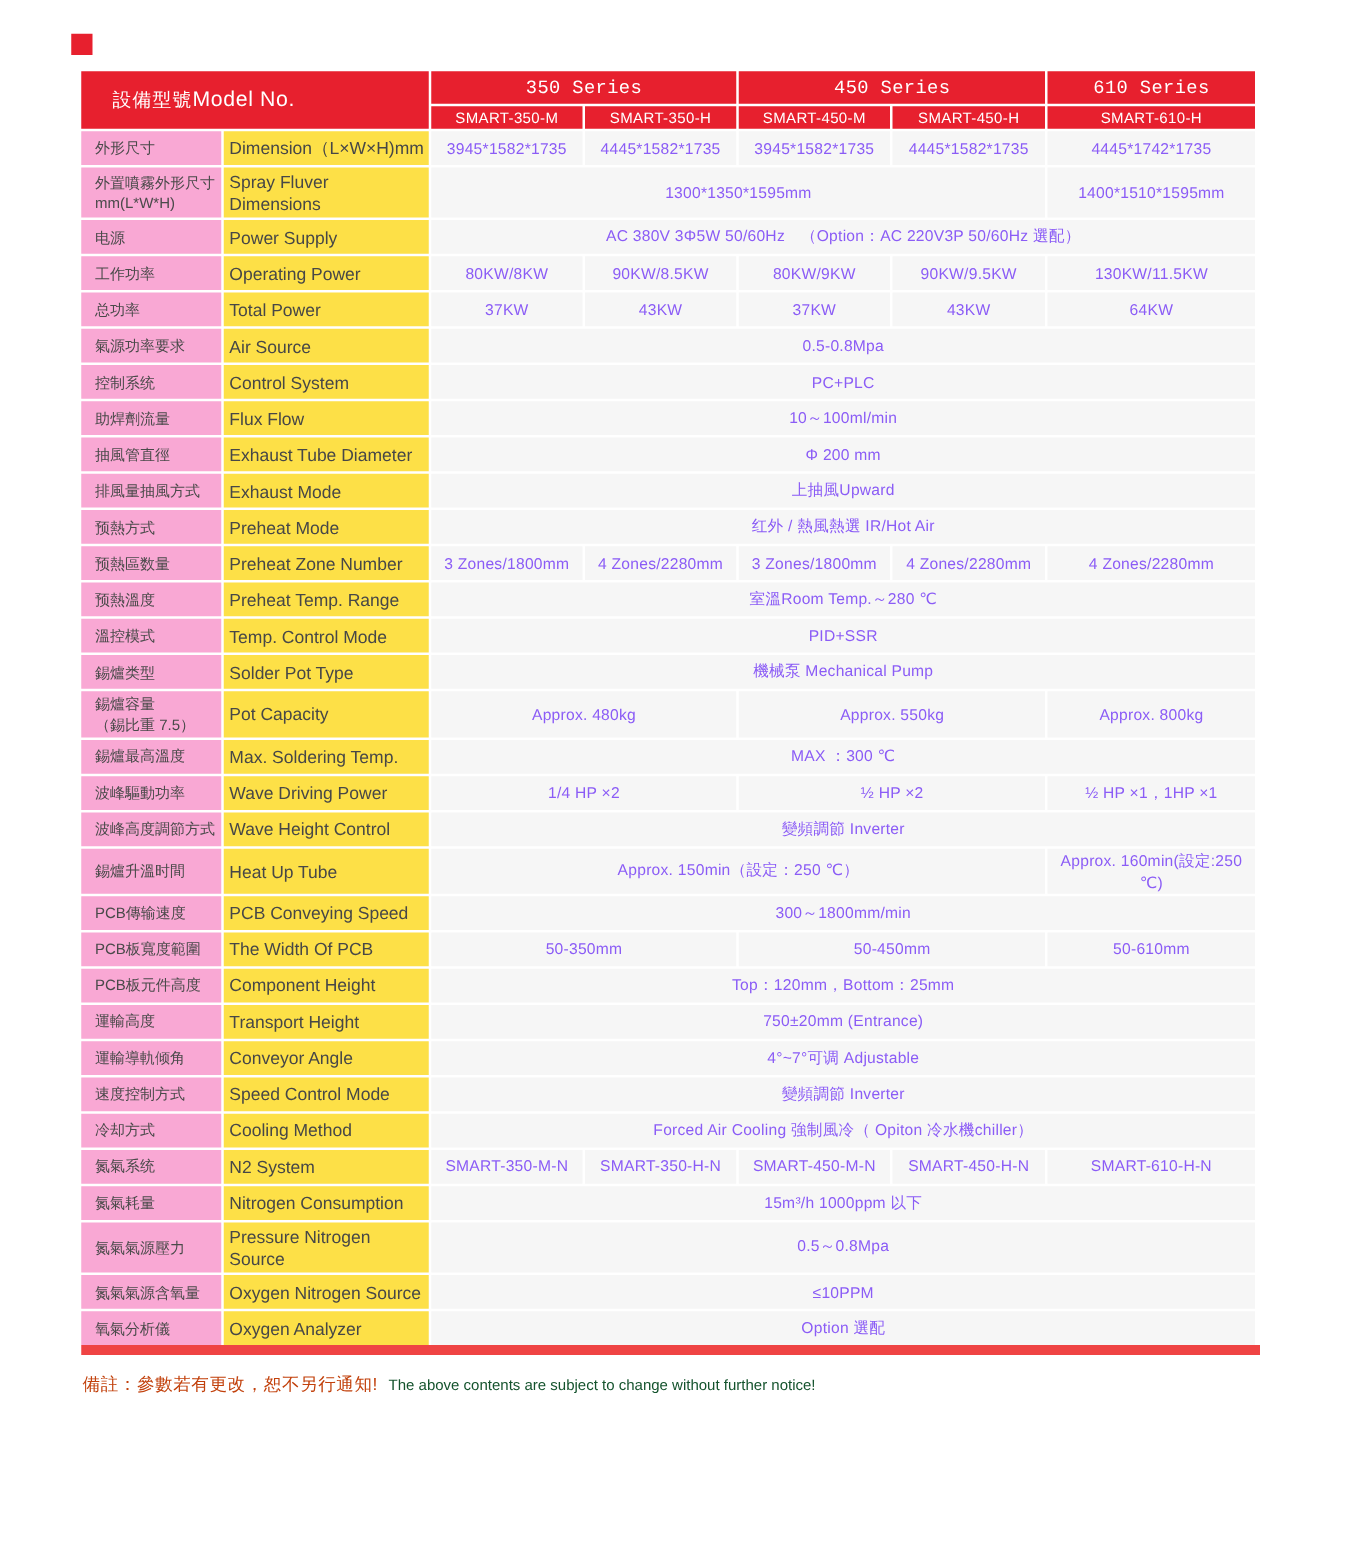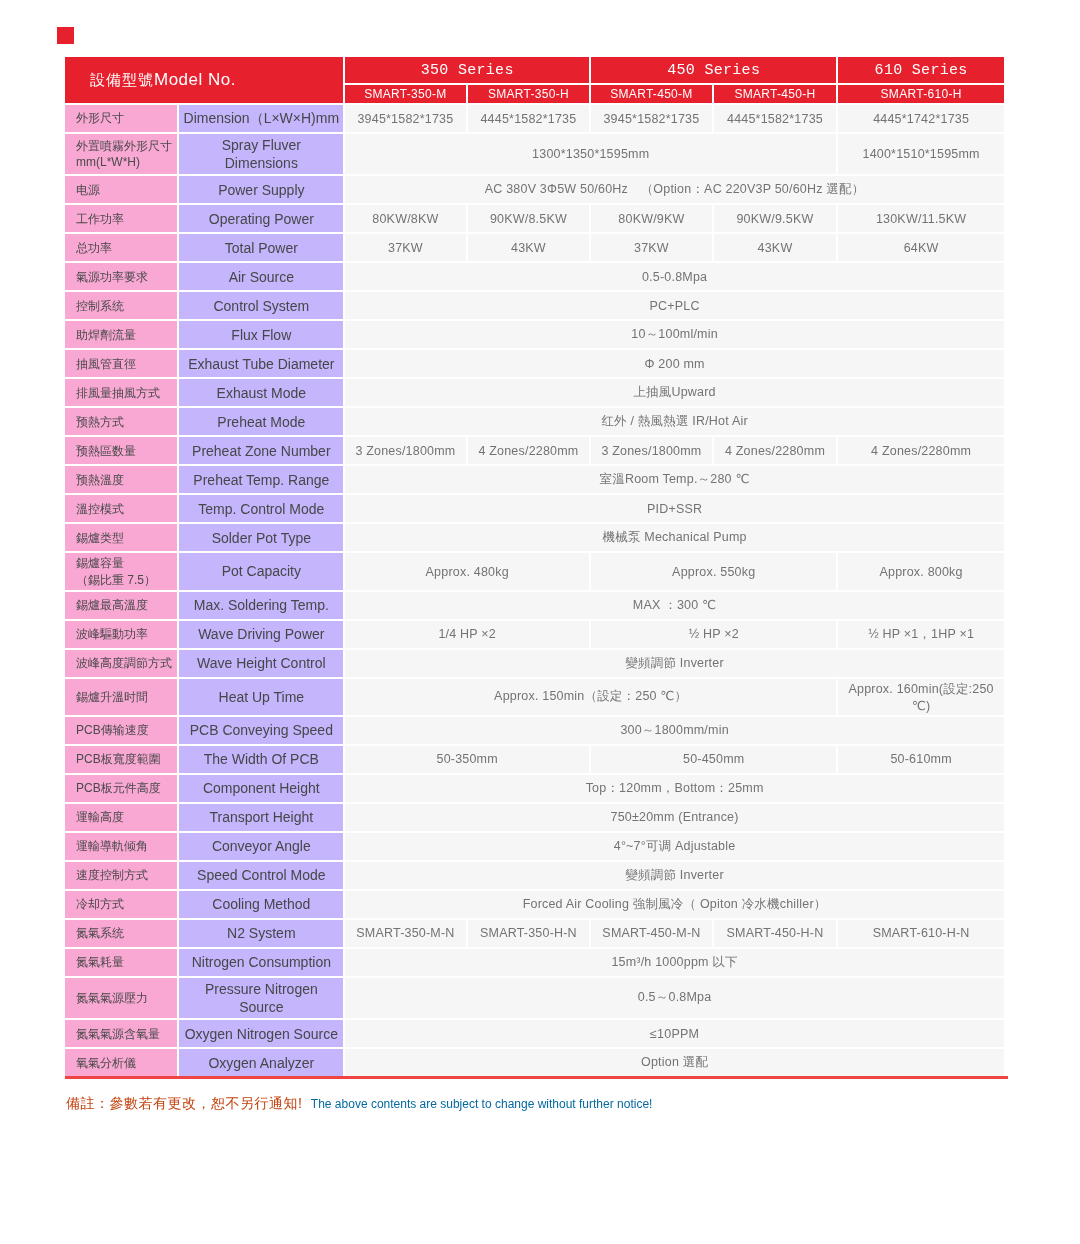--- a/index.html
+++ b/index.html
@@ -7,45 +7,45 @@
   body {
     width:1080px; height:1244px; background:#ffffff;
     font-family:"Liberation Sans","DejaVu Sans",sans-serif;
     -webkit-font-smoothing:antialiased;
   }
   .page-header { display:flex; align-items:flex-start; margin:20px 0 0 57px; }
   .bullet { width:17px; height:17px; background:#e7202e; margin:7px 27px 0 0; flex:none; }
   .title-zh { font-size:24px; font-weight:600; letter-spacing:4px; color:#151515; line-height:1.25; }
   .title-en { font-size:15px; color:#2b2b2b; margin-top:5px; letter-spacing:0.3px; }
 
-  .table-wrap { margin:13px 0 0 65px; width:943px; border-bottom:3px solid #ef4444; }
+  .table-wrap { margin:13px 0 0 65px; width:943px; border-bottom:8px solid #ef4444; }
   table.spec { border-collapse:separate; border-spacing:2px; table-layout:fixed; width:943px; margin:-2px; }
   th, td { font-weight:normal; padding:2px 4px; vertical-align:middle; }
   thead th { background:#e7202e; color:#ffffff; }
   th.corner { text-align:left; }
   .corner-inner { display:flex; align-items:center; padding-left:21px; }
   .corner-zh { font-size:15px; letter-spacing:1px; }
   .corner-en { font-size:17px; letter-spacing:0.5px; }
   th.series-th { font-size:15px; height:26px; letter-spacing:0.3px;font-family:Liberation Mono, monospace; }
   th.model-th { font-size:12px; height:15px; letter-spacing:0.3px;margin-top:32px; }
   tbody th.lzh {
     background:#f9a8d4; text-align:left; padding-left:11px;
     font-size:12px; color:#4a4a4a; white-space:pre-line; height:27px; line-height:1.35;
   }
   tbody th.len {
-    background:#c4b5fd; text-align:center; 
+    background:#fde047; text-align:left; 
     font-size:14px; color:#474747; white-space:pre-line; line-height:1.3;
   }
   tbody td {
-    background:#f6f6f6; text-align:center; font-size:12.5px; color:#737373;
+    background:#f6f6f6; text-align:center; font-size:12.5px; color:#8b5cf6;
     letter-spacing:0.2px;
   }
   .note { margin:15px 0 0 66px; }
   .note-zh { font-size:14px; color:#c2410c; letter-spacing:0.5px; }
-  .note-en { font-size:12px; color:#0369a1; margin-left:4px; }
+  .note-en { font-size:12px; color:#14532d; margin-left:4px; }
 </style>
 </head>
 <body>
 
 <div class="page-header">
   <div class="bullet"></div>
 </div>
 
 <div class="table-wrap">
   <table class="spec">
@@ -193,21 +193,21 @@
           <td colspan="2">½ HP ×2</td>
           <td colspan="1">½ HP ×1，1HP ×1</td>
         </tr>
         <tr>
           <th class="lzh">波峰高度調節方式</th>
           <th class="len">Wave Height Control</th>
           <td colspan="5">變頻調節 Inverter</td>
         </tr>
         <tr>
           <th class="lzh">錫爐升溫时間</th>
-          <th class="len">Heat Up Time</th>
+          <th class="len">Heat Up Tube</th>
           <td colspan="4">Approx. 150min（設定：250 ℃）</td>
           <td colspan="1">Approx. 160min(設定:250 ℃)</td>
         </tr>
         <tr>
           <th class="lzh">PCB傳输速度</th>
           <th class="len">PCB Conveying Speed</th>
           <td colspan="5">300～1800mm/min</td>
         </tr>
         <tr>
           <th class="lzh">PCB板寬度範圍</th>

